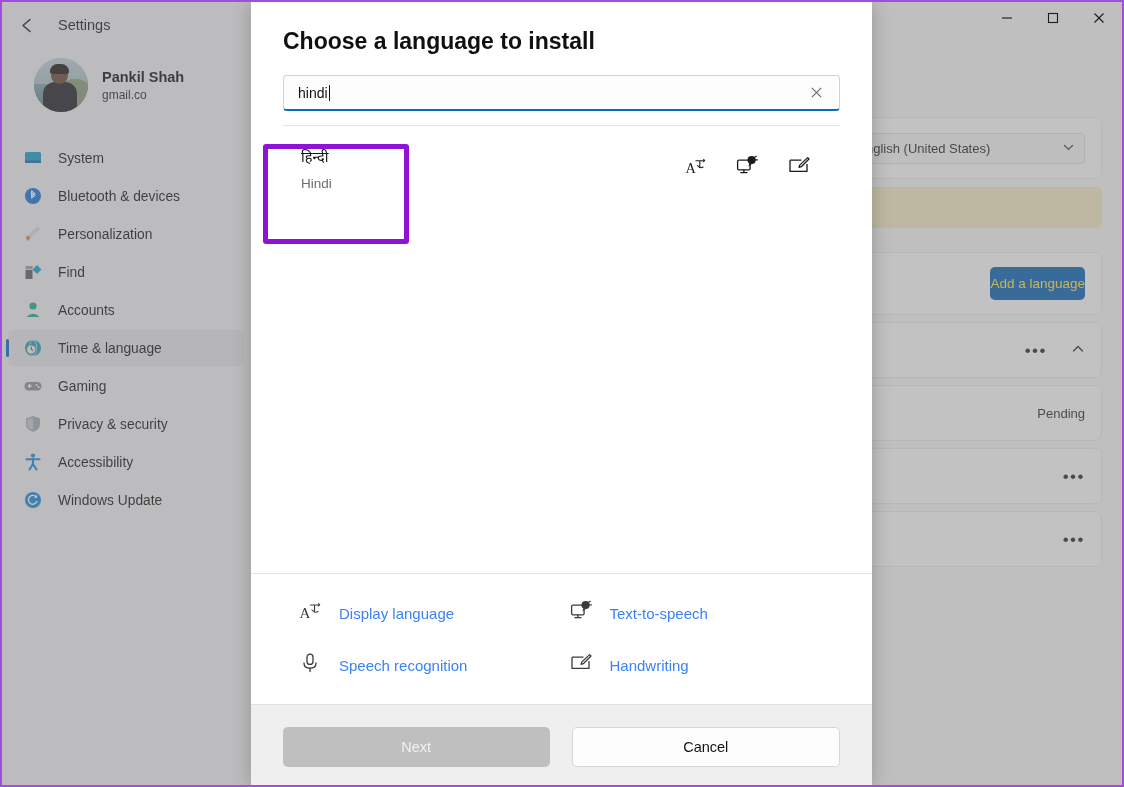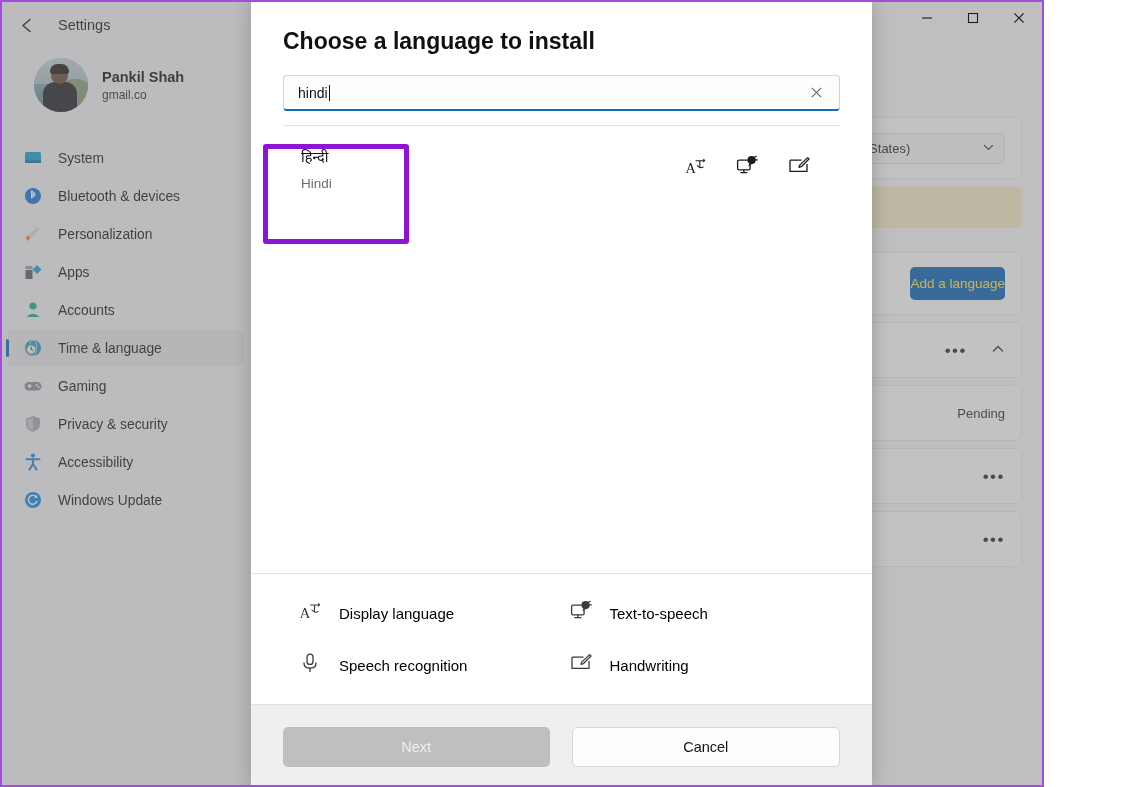--- a/index.html
+++ b/index.html
@@ -4,21 +4,21 @@
 <style>
   * { box-sizing: border-box; margin: 0; padding: 0; }
   html, body {
     width: 1124px; height: 787px;
     overflow: hidden;
     font-family: "Liberation Sans", sans-serif;
     background: #ffffff;
   }
   #root {
     position: relative;
-    width: 1044px; height: 787px;
+    width: 1124px; height: 787px;
     background: #f3f3f3;
     border: 2px solid #a44ce0;
     overflow: hidden;
   }
 
   
   .bg-window {
     position: absolute; inset: 0;
     display: flex;
     background: #f3f3f3;
@@ -220,21 +220,21 @@
   }
 
   .legend {
     border-top: 1px solid #e2e2e2;
     padding: 26px 32px 26px 48px;
     display: grid;
     grid-template-columns: 1fr 1fr;
     row-gap: 26px;
   }
   .legend-item { display: flex; align-items: center; gap: 18px; }
-  .legend-text { font-size: 15px; color: #000000; }
+  .legend-text { font-size: 15px; color: #3b82f6; }
 
   .dlg-footer {
     background: #efefef;
     border-top: 1px solid #e2e2e2;
     padding: 22px 32px 22px 32px;
     display: flex; gap: 22px;
   }
   .btn-next {
     flex: 1; height: 40px;
     background: #bfbfbf; color: #f0f0f0;
@@ -312,21 +312,21 @@
           <span>Personalization</span>
         </div>
         <div class="nav-item">
           <span class="nav-ico">
             <svg width="20" height="20" viewBox="0 0 20 20">
                 <rect x="2.5" y="8" width="7" height="9" fill="#5a5f66"></rect>
                 <rect x="2.5" y="4" width="7" height="3.2" fill="#9aa0a7"></rect>
                 <path d="M14 3 L18.5 7.5 L14 12 L9.5 7.5 Z" fill="#1a9fd4"></path>
               </svg>
           </span>
-          <span>Apps</span>
+          <span>Find</span>
         </div>
         <div class="nav-item">
           <span class="nav-ico">
             <svg width="20" height="20" viewBox="0 0 20 20">
                 <circle cx="10" cy="6" r="3.6" fill="#1fa98a"></circle>
                 <path d="M3.5 17 Q10 10.5 16.5 17 Z" fill="#1fa98a"></path>
               </svg>
           </span>
           <span>Accounts</span>
         </div>

